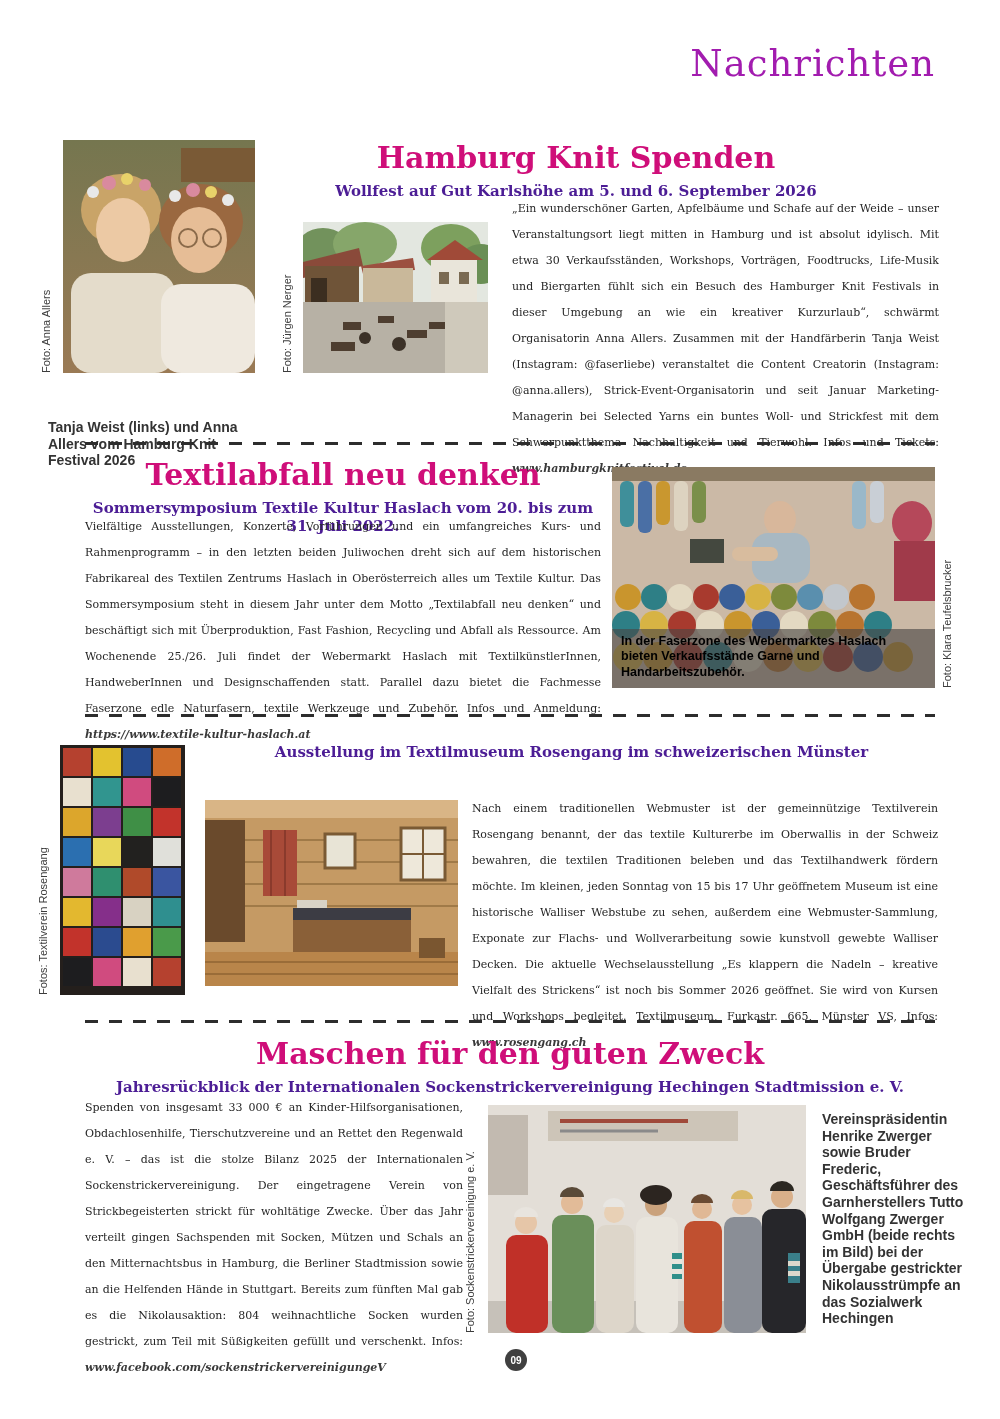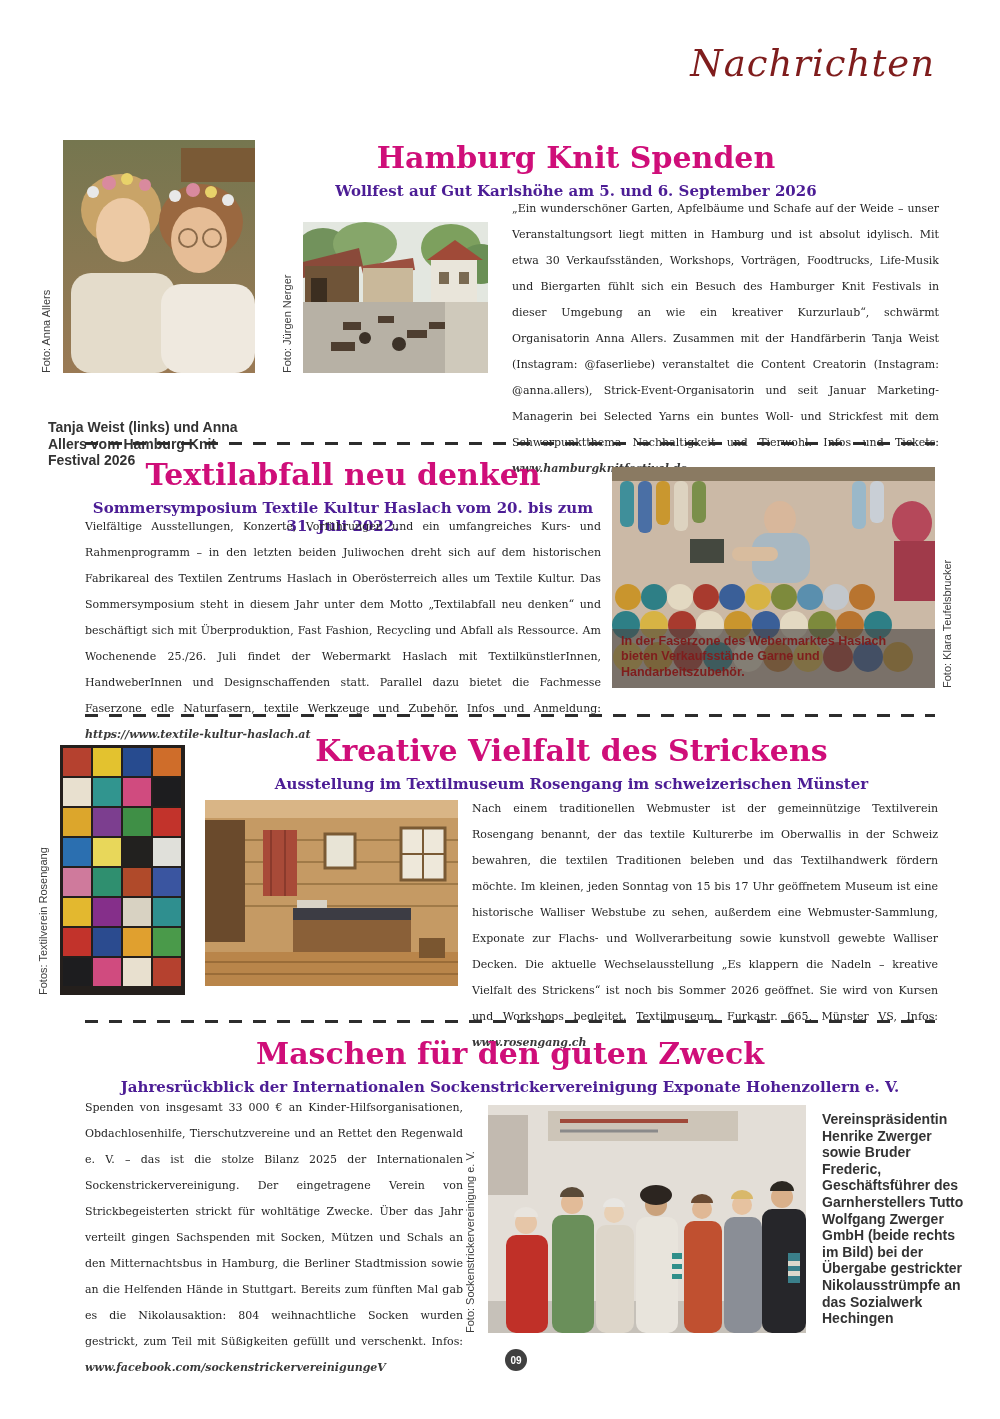--- a/index.html
+++ b/index.html
@@ -3,21 +3,21 @@
 <meta charset="utf-8">
 <style>
   html,body { margin:0; padding:0; background:#9a9a9a; }
   .page {
     position:relative; width:1000px; height:1419px; margin:0 auto;
     background:#ffffff; font-family:"DejaVu Serif", serif; color:#242424;
     overflow:hidden;
   }
   .mag-header {
     position:absolute; top:42px; right:65px;
-    font-size:37px; font-style:italic; color:#7f1d1d;
+    font-size:37px; color:#a21caf;
     font-family:"DejaVu Serif", serif; letter-spacing:1px;
   }
   .title-block { position:absolute; text-align:center; }
   .article-title {
     font-weight:bold; color:#cf0e79; font-size:30px; line-height:1.05;
   }
   .article-sub {
     font-weight:bold; font-size:15px; margin-top:8px; color:#4c1d95;
   }
   .body-text {
@@ -33,21 +33,21 @@
   }
   .caption-right { font-size:14px; line-height:16.6px; }
   .credit {
     position:absolute; width:15px;
     writing-mode:vertical-rl; transform:rotate(180deg);
     font-family:"Liberation Sans", sans-serif; font-size:11px; color:#3c3c3c;
     white-space:nowrap;
   }
   .caption-overlay {
     position:absolute; left:0; right:0; bottom:0;
-    background:rgba(72,70,68,0.62); color:#7f1d1d;
+    background:rgba(72,70,68,0.62); color:#000000;
     font-family:"Liberation Sans", sans-serif; font-weight:bold;
     font-size:12.5px; line-height:15.5px; padding:5px 9px 8px 9px;
   }
   .sep {
     position:absolute; left:85px; width:850px; height:3px;
     background:repeating-linear-gradient(90deg,#2d2d2d 0 13px,transparent 13px 24px);
   }
   .pageno {
     position:absolute; left:505px; top:1349px; width:22px; height:22px;
     border-radius:50%; background:#404040; color:#ffffff;
@@ -190,21 +190,20 @@
           <circle cx="286" cy="190" r="15" fill="#c9952d"></circle>
       </g>
     </svg>
     <div class="caption-overlay">In der Faserzone des Webermarktes Haslach bieten Verkaufsstände Garne und Handarbeitszubehör.</div>
   </div>
   <div class="credit" style="left:941px; top:467px; height:221px;">Foto: Klara Teufelsbrucker</div>
 
   <div class="sep" style="top:714px;"></div>
 
   <div class="title-block" style="left:205px; top:735px; width:733px;">
-    <div class="article-title">Kreative Vielfalt des Strickens</div>
     <div class="article-sub">Ausstellung im Textilmuseum Rosengang im schweizerischen Münster</div>
   </div>
 
   <div class="credit" style="left:37px; top:745px; height:250px;">Fotos: Textilverein Rosengang</div>
 
   <div class="photo" style="left:60px; top:745px; width:125px; height:250px;">
     <svg width="125" height="250" viewBox="0 0 125 250" xmlns="http://www.w3.org/2000/svg">
       <rect width="125" height="250" fill="#241f1c"></rect>
       <g>
         <rect x="3" y="3" width="28" height="28" fill="#b5412f"></rect>
@@ -272,21 +271,21 @@
       <rect x="214" y="138" width="26" height="20" fill="#7a5630"></rect>
     </svg>
   </div>
 
   <p class="body-text" style="left:472px; top:796px; width:466px; margin:0;"><span>Nach einem traditionellen Webmuster ist der gemeinnützige Textilverein Rosengang benannt, der das textile Kulturerbe im Oberwallis in der Schweiz bewahren, die textilen Traditionen beleben und das Textilhandwerk fördern möchte. Im kleinen, jeden Sonntag von 15 bis 17 Uhr geöffnetem Museum ist eine historische Walliser Webstube zu sehen, außerdem eine Webmuster-Sammlung, Exponate zur Flachs- und Wollverarbeitung sowie kunstvoll gewebte Walliser Decken. Die aktuelle Wechselausstellung „Es klappern die Nadeln – kreative Vielfalt des Strickens“ ist noch bis Sommer 2026 geöffnet. Sie wird von Kursen und Workshops begleitet. Textilmuseum, Furkastr. 665, Münster VS, Infos: </span><span class="link">www.rosengang.ch</span></p>
 
   <div class="sep" style="top:1020px;"></div>
 
   <div class="title-block" style="left:85px; top:1038px; width:850px;">
     <div class="article-title">Maschen für den guten Zweck</div>
-    <div class="article-sub">Jahresrückblick der Internationalen Sockenstrickervereinigung Exponate Hohenzollern e. V.</div>
+    <div class="article-sub">Jahresrückblick der Internationalen Sockenstrickervereinigung Hechingen Stadtmission e. V.</div>
   </div>
 
   <p class="body-text" style="left:85px; top:1095px; width:378px; margin:0;"><span>Spenden von insgesamt 33 000 € an Kinder-Hilfsorganisationen, Obdachlosenhilfe, Tierschutzvereine und an Rettet den Regenwald e. V. – das ist die stolze Bilanz 2025 der Internationalen Sockenstrickervereinigung. Der eingetragene Verein von Strickbegeisterten strickt für wohltätige Zwecke. Über das Jahr verteilt gingen Sachspenden mit Socken, Mützen und Schals an den Mitternachtsbus in Hamburg, die Berliner Stadtmission sowie an die Helfenden Hände in Stuttgart. Bereits zum fünften Mal gab es die Nikolausaktion: 804 weihnachtliche Socken wurden gestrickt, zum Teil mit Süßigkeiten gefüllt und verschenkt. Infos: </span><span class="link">www.facebook.com/sockenstrickervereinigungeV</span></p>
 
   <div class="credit" style="left:464px; top:1105px; height:228px;">Foto: Sockenstrickervereinigung e. V.</div>
 
   <div class="photo" style="left:488px; top:1105px; width:318px; height:228px;">
     <svg width="318" height="228" viewBox="0 0 318 228" xmlns="http://www.w3.org/2000/svg">
       <rect width="318" height="228" fill="#e3ded7"></rect>
       <rect x="0" y="10" width="40" height="80" fill="#c2bab0"></rect>

